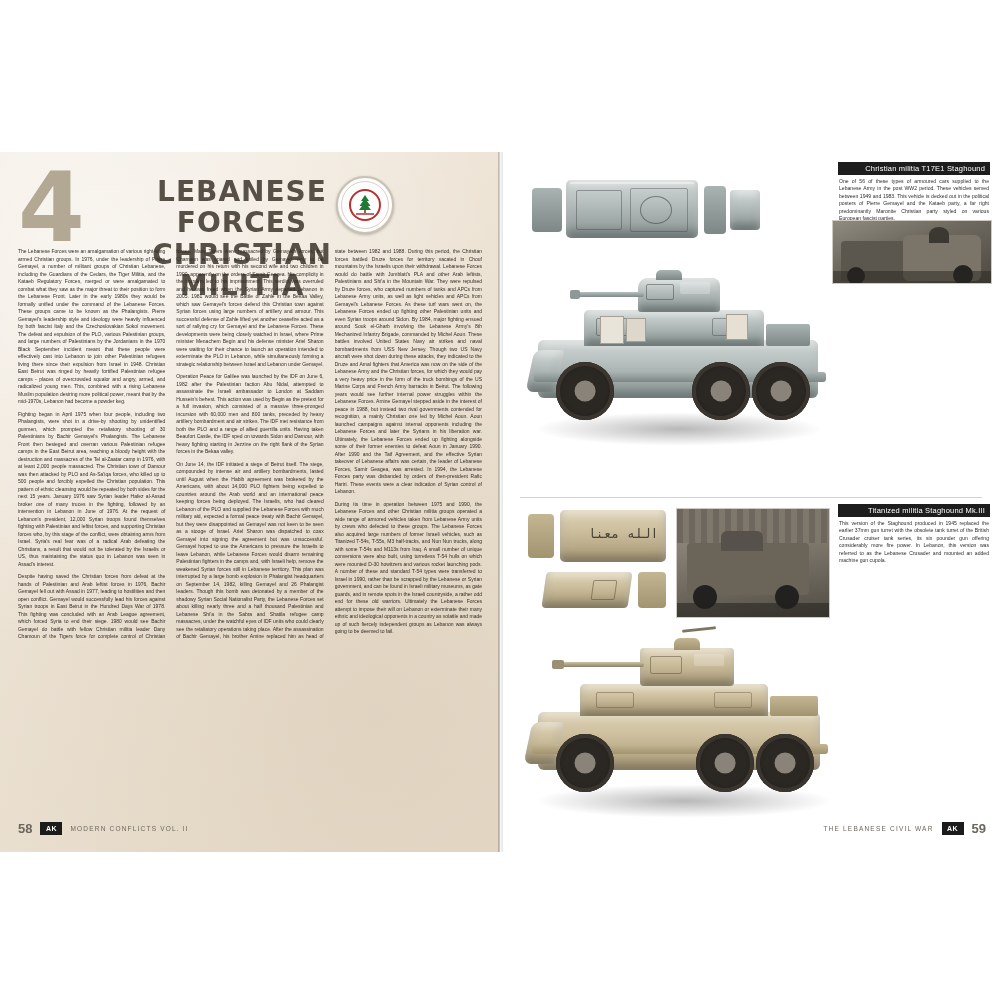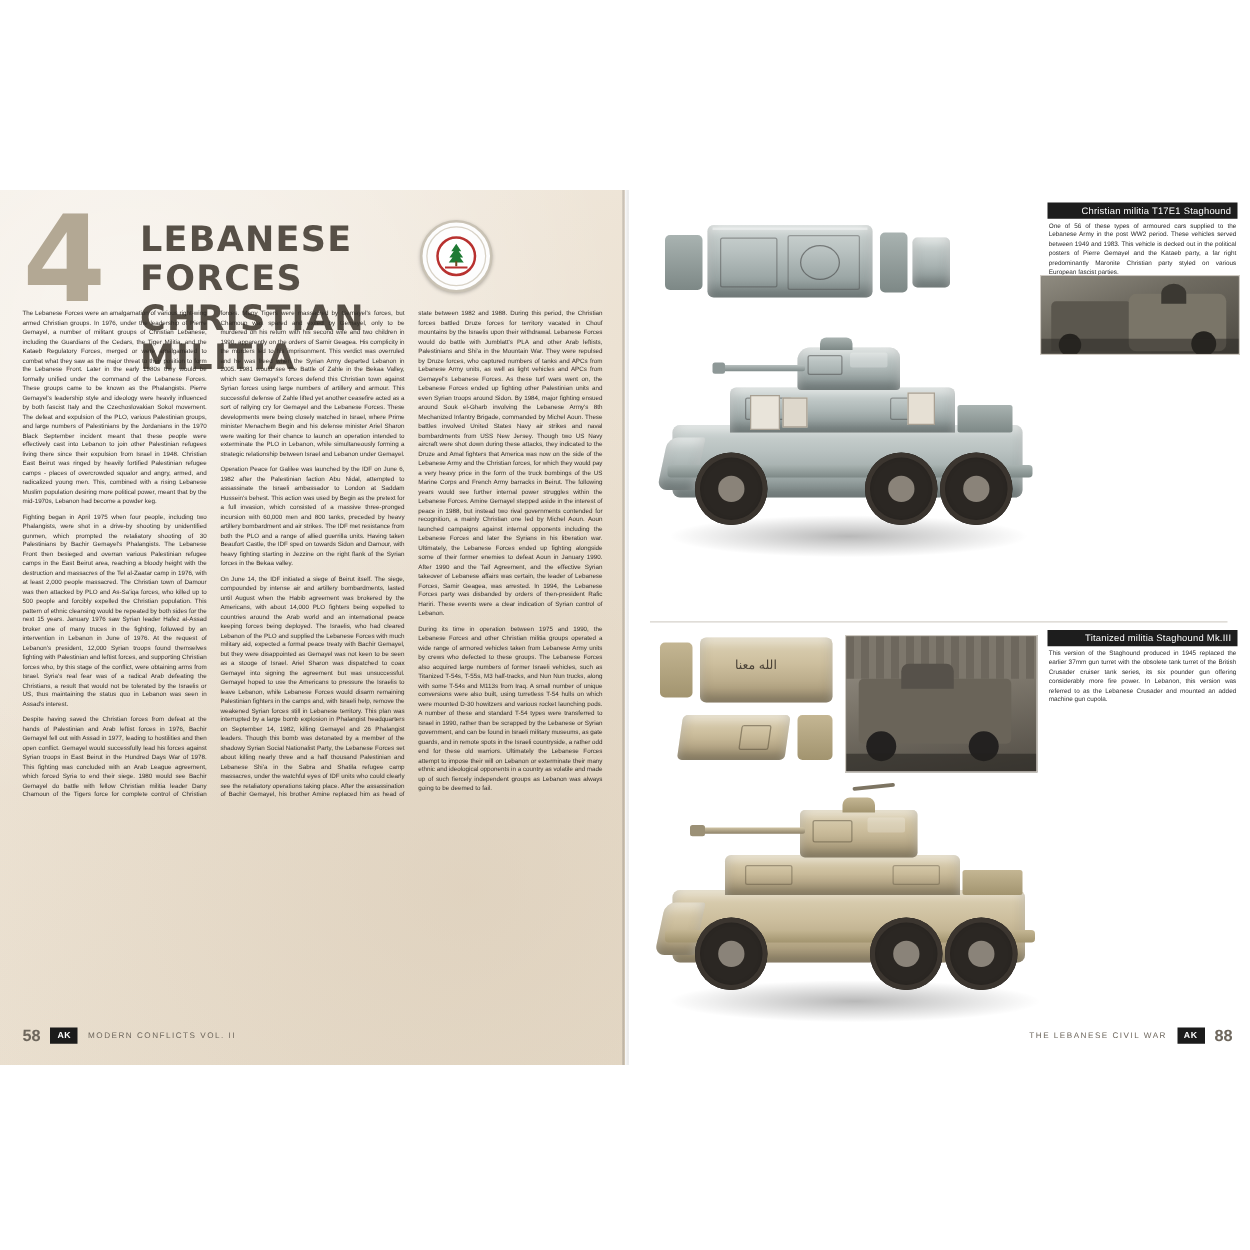--- a/index.html
+++ b/index.html
@@ -14,21 +14,21 @@
   
   .lp-inner{position:absolute;left:0;top:0;width:500px;height:700px;}
   .paper-texture{position:absolute;inset:0;
     background:
       radial-gradient(circle at 20% 15%, rgba(255,255,255,0.55), rgba(255,255,255,0) 55%),
       radial-gradient(circle at 75% 80%, rgba(214,198,176,0.45), rgba(255,255,255,0) 60%),
       linear-gradient(145deg,#f3ece2 0%,#ece2d3 45%,#e6dbc9 100%);
   }
   .big-num{position:absolute;left:18px;top:18px;font-family:"DejaVu Sans",sans-serif;
     font-weight:bold;font-size:96px;line-height:0.8;color:#b3a894;letter-spacing:-4px;}
-  .title-block{position:absolute;left:112px;top:24px;width:260px;}
+  .title-block{position:absolute;left:112px;top:24px;width:260px;text-align:center;}
   .title-line{font-family:"DejaVu Sans",sans-serif;font-weight:bold;font-size:28px;
     letter-spacing:1px;color:#575047;line-height:1.12;}
   .emblem{position:absolute;left:336px;top:24px;width:54px;height:54px;border-radius:50%;
     background:#fdfdfd;border:2px solid #c9c2b4;display:flex;align-items:center;justify-content:center;
     box-shadow:0 1px 3px rgba(0,0,0,0.25);overflow:hidden;}
   .emblem-ring{position:absolute;inset:3px;border-radius:50%;border:1px solid #d8d2c6;}
   .cols{position:absolute;left:18px;top:96px;width:464px;height:555px;
     column-count:3;column-gap:11px;}
   .cols p{margin:0 0 5px 0;font-size:5.0px;line-height:1.5;text-align:justify;color:#2f2b26;
     font-family:"Liberation Sans",sans-serif;}
@@ -59,21 +59,21 @@
 
   
   .hull{position:absolute;border-radius:3px;}
   .wheel{position:absolute;border-radius:50%;background:#2b2723;
     box-shadow:inset 0 0 0 4px #3b352f, inset 0 0 6px rgba(0,0,0,0.8);}
   .wheel::after{content:"";position:absolute;left:50%;top:50%;width:36%;height:36%;
     transform:translate(-50%,-50%);border-radius:50%;background:#8a8379;}
 
   .topview{position:absolute;}
   .tv-part{position:absolute;border-radius:2px;}
-  .arabic{position:absolute;font-size:10px;color:#4a4237;font-family:Liberation Sans, sans-serif;}
+  .arabic{position:absolute;font-size:13px;color:#4a4237;font-family:Liberation Mono, monospace;}
 
   
   .veh1-body{background:linear-gradient(180deg,#cfd6d4 0%,#b9c2c1 35%,#9aa5a4 75%,#7e8988 100%);
     box-shadow:inset 0 -6px 10px rgba(0,0,0,0.18), inset 0 4px 8px rgba(255,255,255,0.5);}
   .veh1-dark{background:linear-gradient(180deg,#a9b3b1,#7d8886);}
   
   .veh2-body{background:linear-gradient(180deg,#ddd2b6 0%,#cdbf9e 40%,#b4a584 78%,#9d9072 100%);
     box-shadow:inset 0 -6px 10px rgba(0,0,0,0.2), inset 0 4px 8px rgba(255,255,255,0.45);}
   .veh2-dark{background:linear-gradient(180deg,#c4b693,#a2946f);}
 
@@ -248,18 +248,18 @@
 
           <div class="wheel" style="left:32px;top:106px;width:58px;height:58px;"></div>
           <div class="wheel" style="left:172px;top:106px;width:58px;height:58px;"></div>
           <div class="wheel" style="left:232px;top:106px;width:58px;height:58px;"></div>
         </div>
       </div>
 
       <div class="footer-right">
         <span class="footer-txt">THE LEBANESE CIVIL WAR</span>
         <span class="ak-badge">AK</span>
-        <span class="pg-num">88</span>
+        <span class="pg-num">59</span>
       </div>
 
     </div>
   </div>
 </div>
 
 </body></html>

